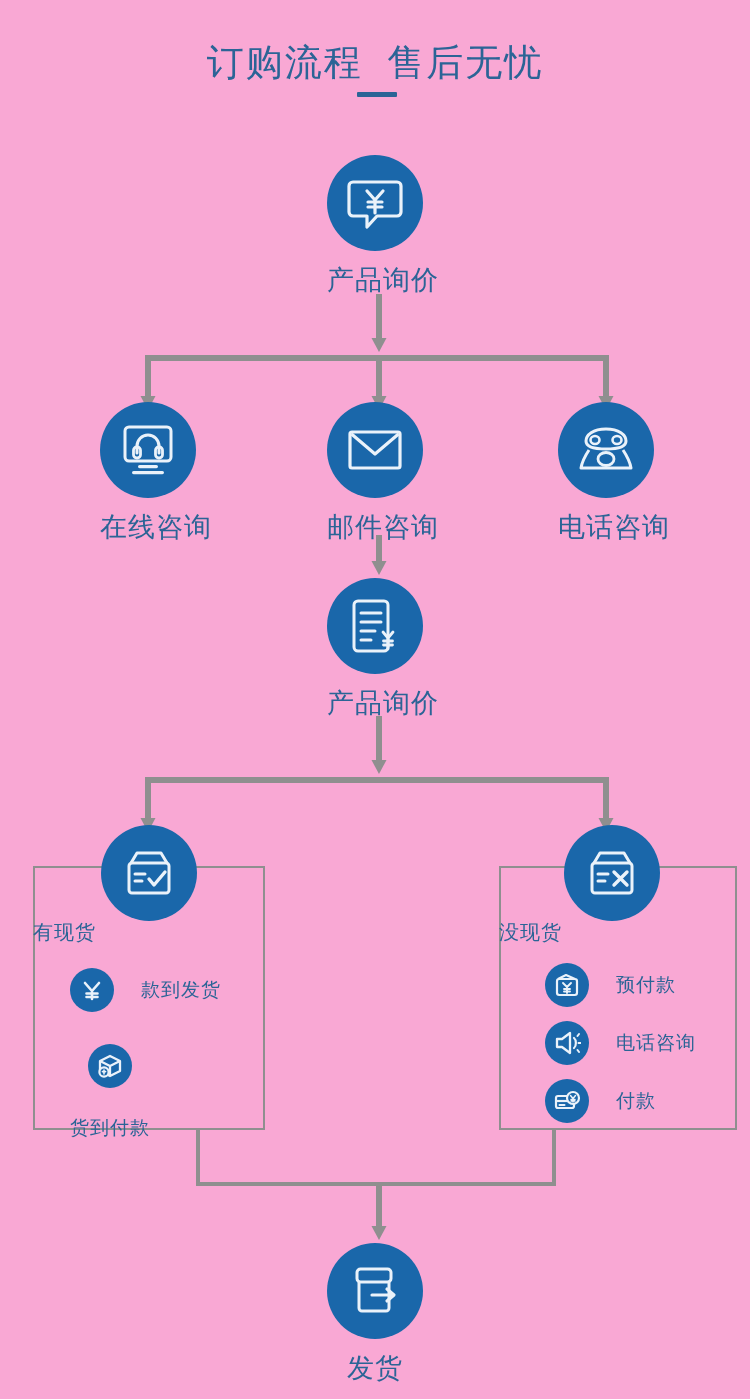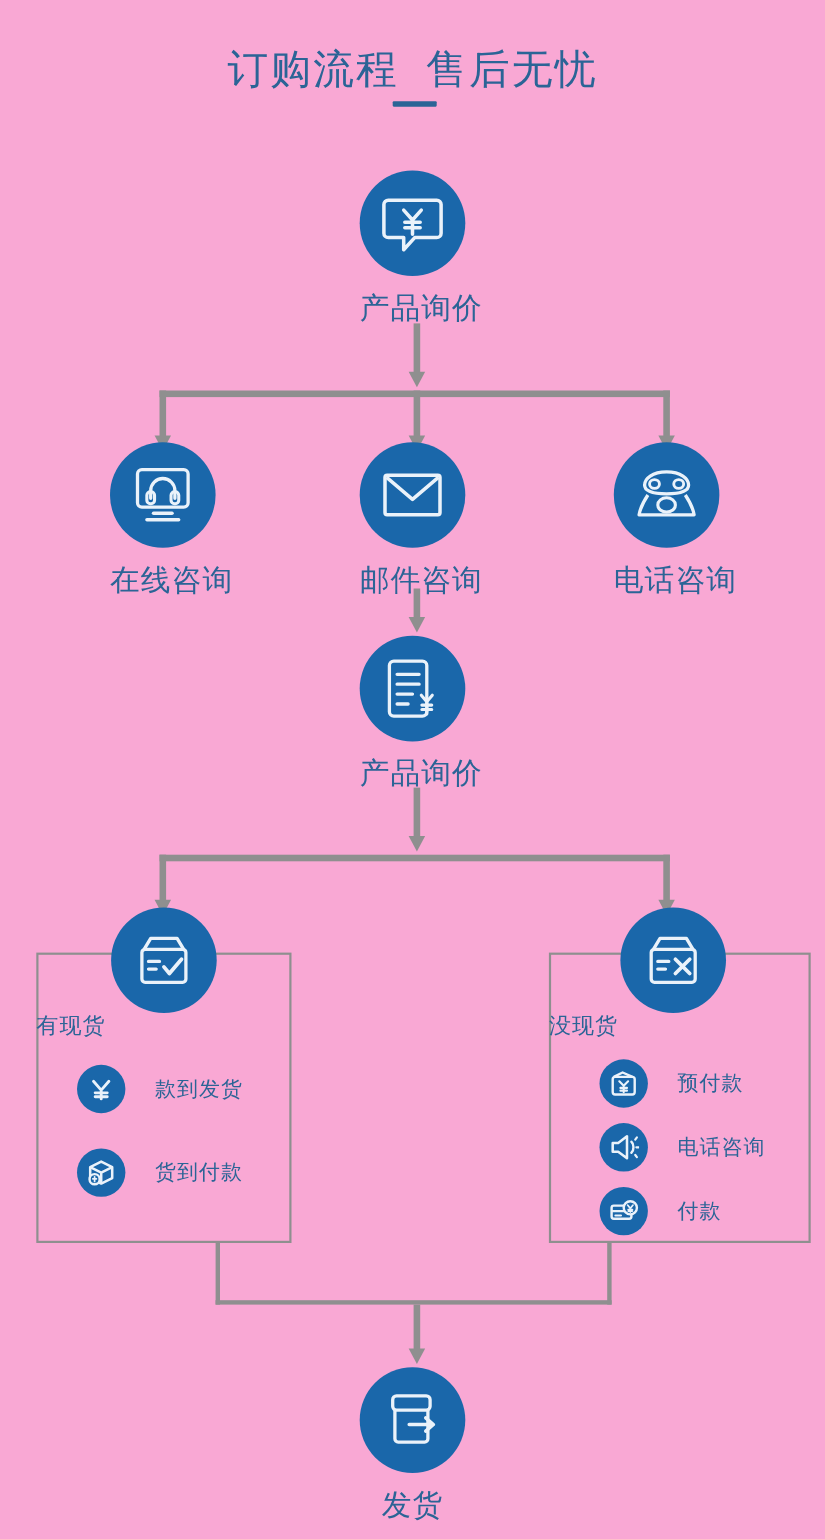--- a/index.html
+++ b/index.html
@@ -235,21 +235,21 @@
 
   <div class="sub-item" style="left:70px; top:968px;">
     <span class="mini">
       <svg width="26" height="26" viewBox="0 0 26 26">
         <path d="M6 6 l7 8 l7 -8 M13 14 v8 M7.5 16.5 h11 M7.5 20 h11" fill="none" stroke="#eaf2fa" stroke-width="2.6" stroke-linecap="round" stroke-linejoin="round"></path>
       </svg>
     </span>
     <span class="sub-label">款到发货</span>
   </div>
 
-  <div class="sub-item" style="left:70px; top:1044px;">
+  <div class="sub-item" style="left:70px; top:1044px;flex-direction:column;">
     <span class="mini">
       <svg width="28" height="28" viewBox="0 0 28 28">
         <path d="M14 4 L24 9 v10 L14 24 L4 19 V9 Z" fill="none" stroke="#eaf2fa" stroke-width="2.3" stroke-linejoin="round"></path>
         <path d="M4 9 L14 14 L24 9 M14 14 v10" fill="none" stroke="#eaf2fa" stroke-width="2.3" stroke-linejoin="round"></path>
         <circle cx="8" cy="20" r="4.6" fill="#1a67aa" stroke="#eaf2fa" stroke-width="2.2"></circle>
         <path d="M8 18 v4 M6.4 19.6 h3.2" fill="none" stroke="#eaf2fa" stroke-width="1.6" stroke-linecap="round"></path>
       </svg>
     </span>
     <span class="sub-label">货到付款</span>
   </div>

